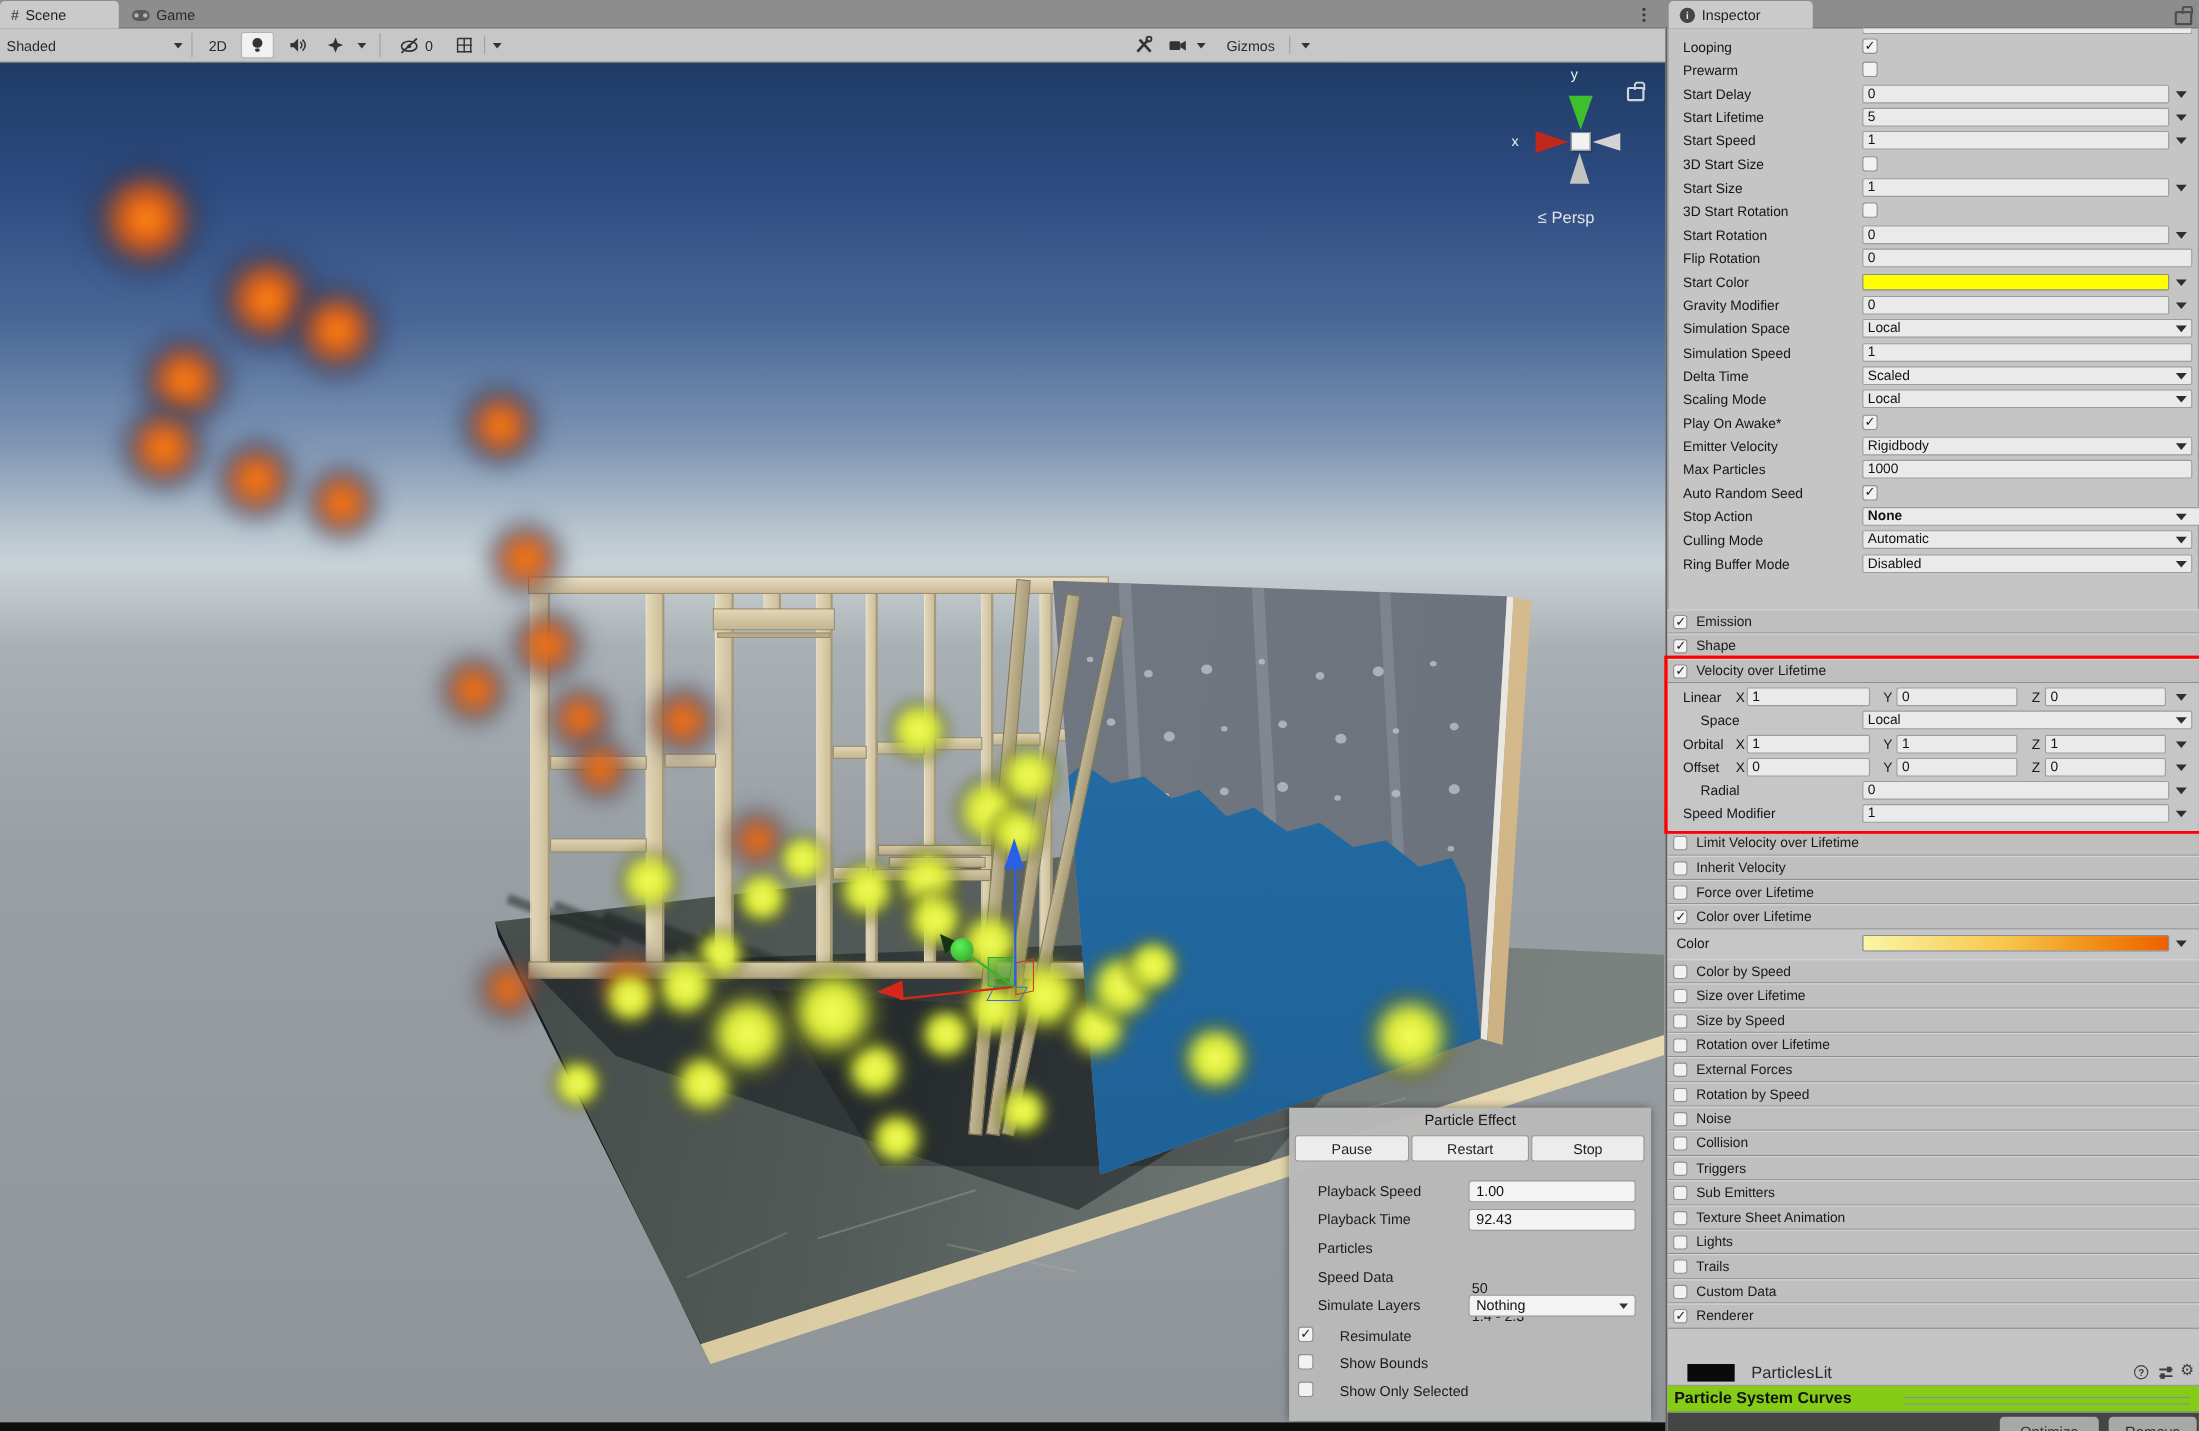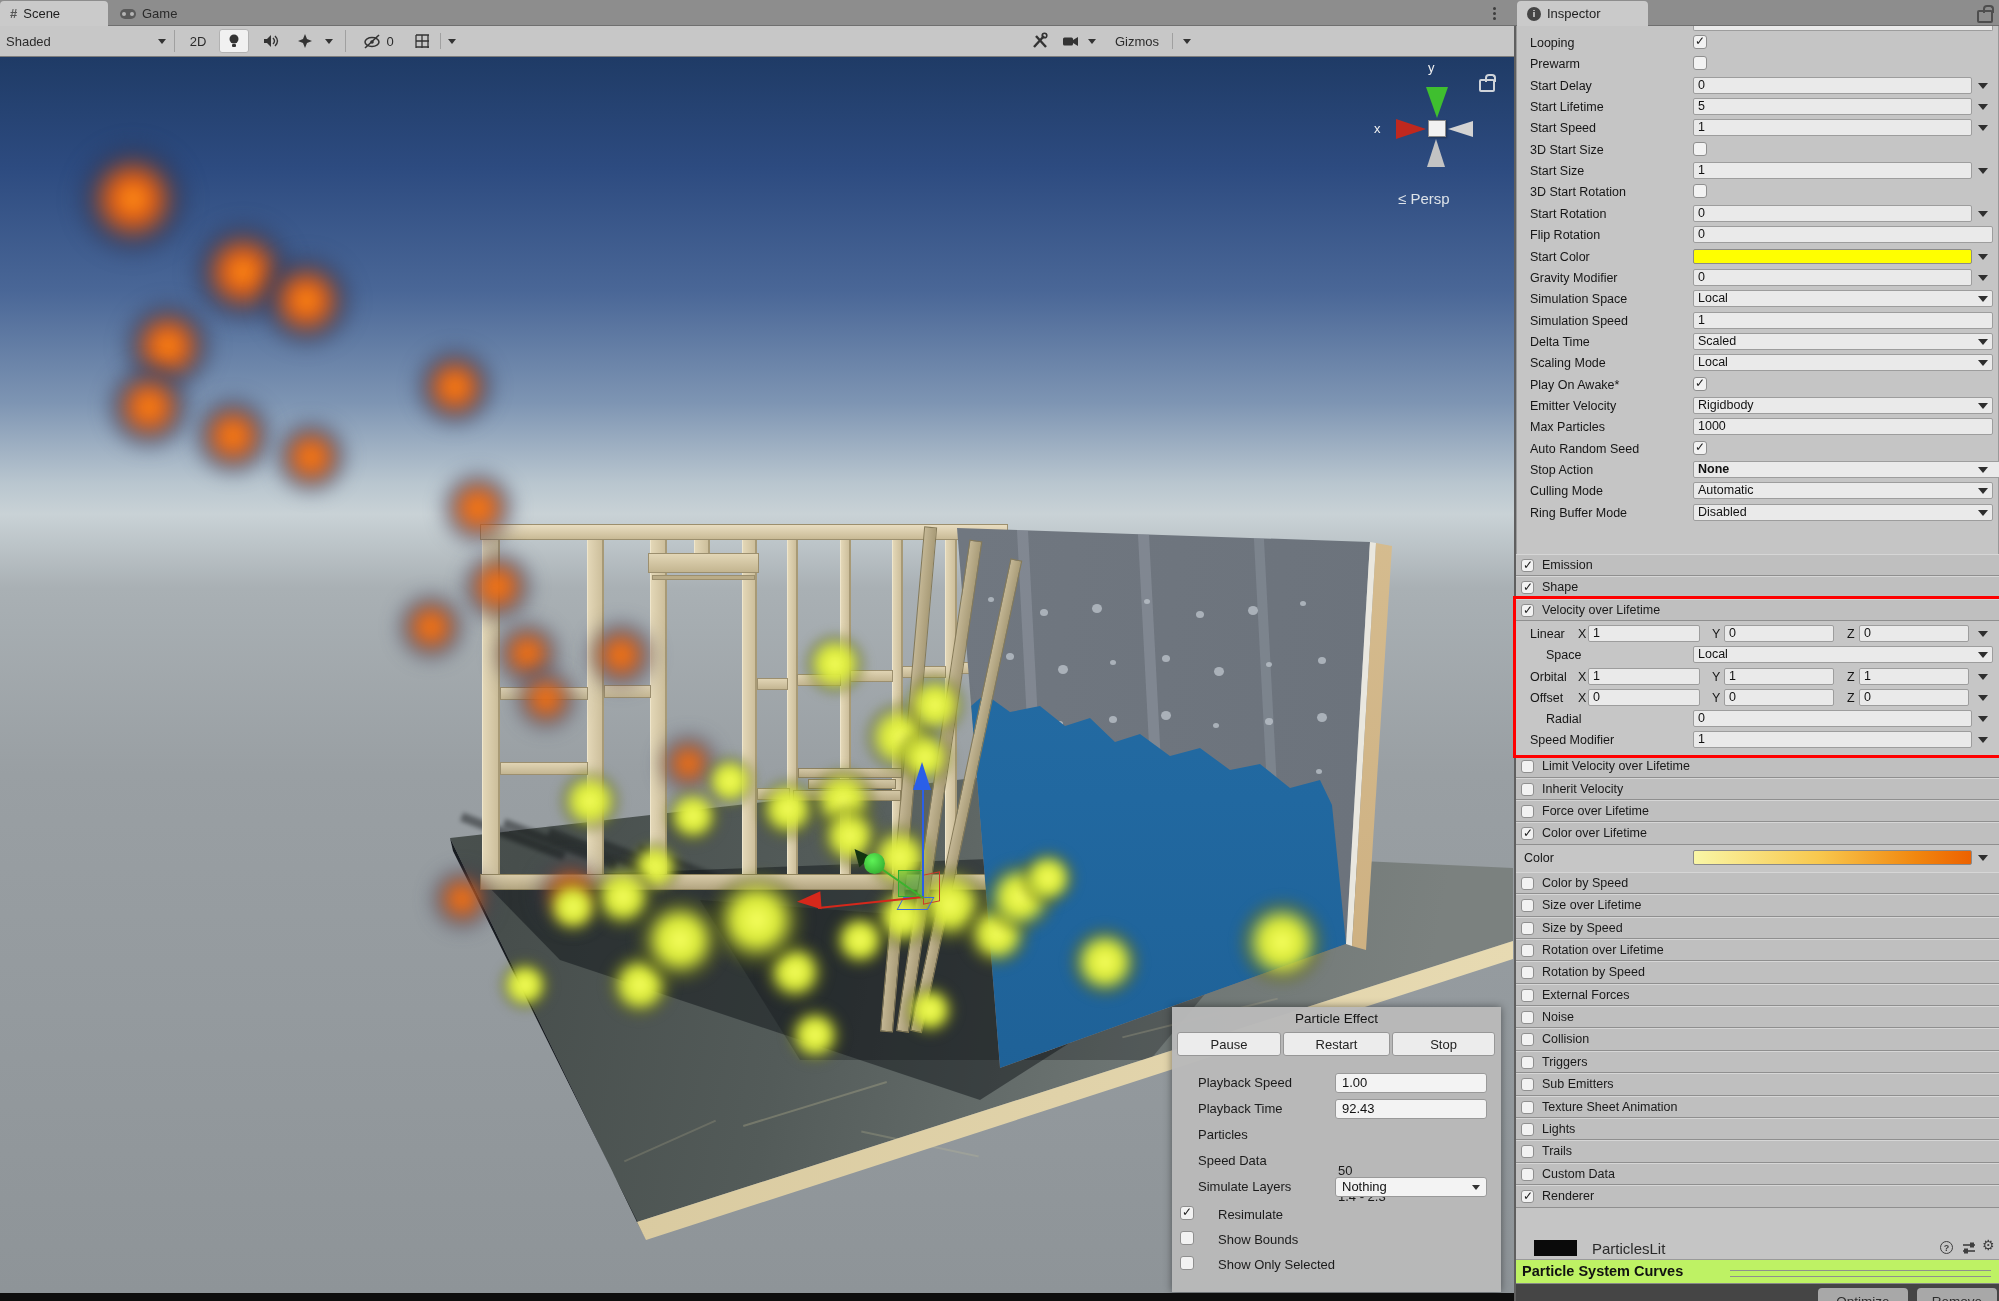--- a/index.html
+++ b/index.html
@@ -66,21 +66,21 @@
   #modules{position:absolute;left:0;top:528px;width:483px;}
   .mod-bar{position:relative;height:22.4px;background:#bfbfbf;border-top:1px solid #d6d6d6;border-bottom:1px solid #8f8f8f;box-sizing:border-box;}
   .mod-chk{position:absolute;left:5px;top:4px;width:13px;height:13px;}
   .mod-label{position:absolute;left:26px;top:3px;color:#191919;}
   .hl{position:relative;box-shadow:0 0 0 3px #ff0000;z-index:3;}
   .vel-box{position:relative;height:134px;background:#c6c6c6;padding-top:3px;box-sizing:border-box;}
   .vrow{position:relative;height:21.2px;}
   .col-box{position:relative;height:27px;background:#c6c6c6;}
   .grad{position:absolute;left:177px;top:5px;width:279px;height:15px;border:1px solid #8a8a8a;border-radius:2px;box-sizing:border-box;}
   #mat-row{position:absolute;left:0;top:1206px;width:483px;height:28px;z-index:1;}
-  #curves-bar{position:absolute;left:0;top:1233px;width:483px;height:25px;background:#bef264;border-top:1px solid #9a9a9a;border-bottom:1px solid #888;box-sizing:border-box;z-index:5;}
+  #curves-bar{position:absolute;left:0;top:1233px;width:483px;height:25px;background:#84cc16;border-top:1px solid #9a9a9a;border-bottom:1px solid #888;box-sizing:border-box;z-index:5;}
   #curves-bar .ttl{position:absolute;left:6px;top:3px;font-size:14.5px;font-weight:bold;color:#111;}
   #curves-handle{position:absolute;left:214px;right:8px;top:10px;height:5px;border-top:1px solid #8f8f8f;border-bottom:1px solid #8f8f8f;}
   #insp-footer{position:absolute;left:0;top:1258px;width:483px;height:43px;background:#454545;z-index:4;}
   .ft-btn{position:absolute;top:4px;height:26px;background:#a8a8a8;border-radius:4px;display:flex;align-items:center;justify-content:center;font-size:13.5px;color:#2e2e2e;}
   #bottom-strip{position:absolute;left:0;top:1293px;width:1514px;height:8px;background:#0e0e0e;}
   .axis-lab{position:absolute;color:#f2f2f2;font-size:13px;}
   .help-ic{width:13px;height:13px;border:1.5px solid #3f3f3f;border-radius:50%;color:#3f3f3f;font-size:9px;font-weight:bold;display:flex;align-items:center;justify-content:center;box-sizing:border-box;}
 </style>
 </head>
 <body>
@@ -605,25 +605,25 @@
         <div class="mod-bar">
           <div class="chk mod-chk"></div>
           <div class="mod-label">Size by Speed</div>
         </div>
         <div class="mod-bar">
           <div class="chk mod-chk"></div>
           <div class="mod-label">Rotation over Lifetime</div>
         </div>
         <div class="mod-bar">
           <div class="chk mod-chk"></div>
+          <div class="mod-label">External Forces</div>
+        </div>
+        <div class="mod-bar">
+          <div class="chk mod-chk"></div>
           <div class="mod-label">Rotation by Speed</div>
-        </div>
-        <div class="mod-bar">
-          <div class="chk mod-chk"></div>
-          <div class="mod-label">External Forces</div>
         </div>
         <div class="mod-bar">
           <div class="chk mod-chk"></div>
           <div class="mod-label">Noise</div>
         </div>
         <div class="mod-bar">
           <div class="chk mod-chk"></div>
           <div class="mod-label">Collision</div>
         </div>
         <div class="mod-bar">

